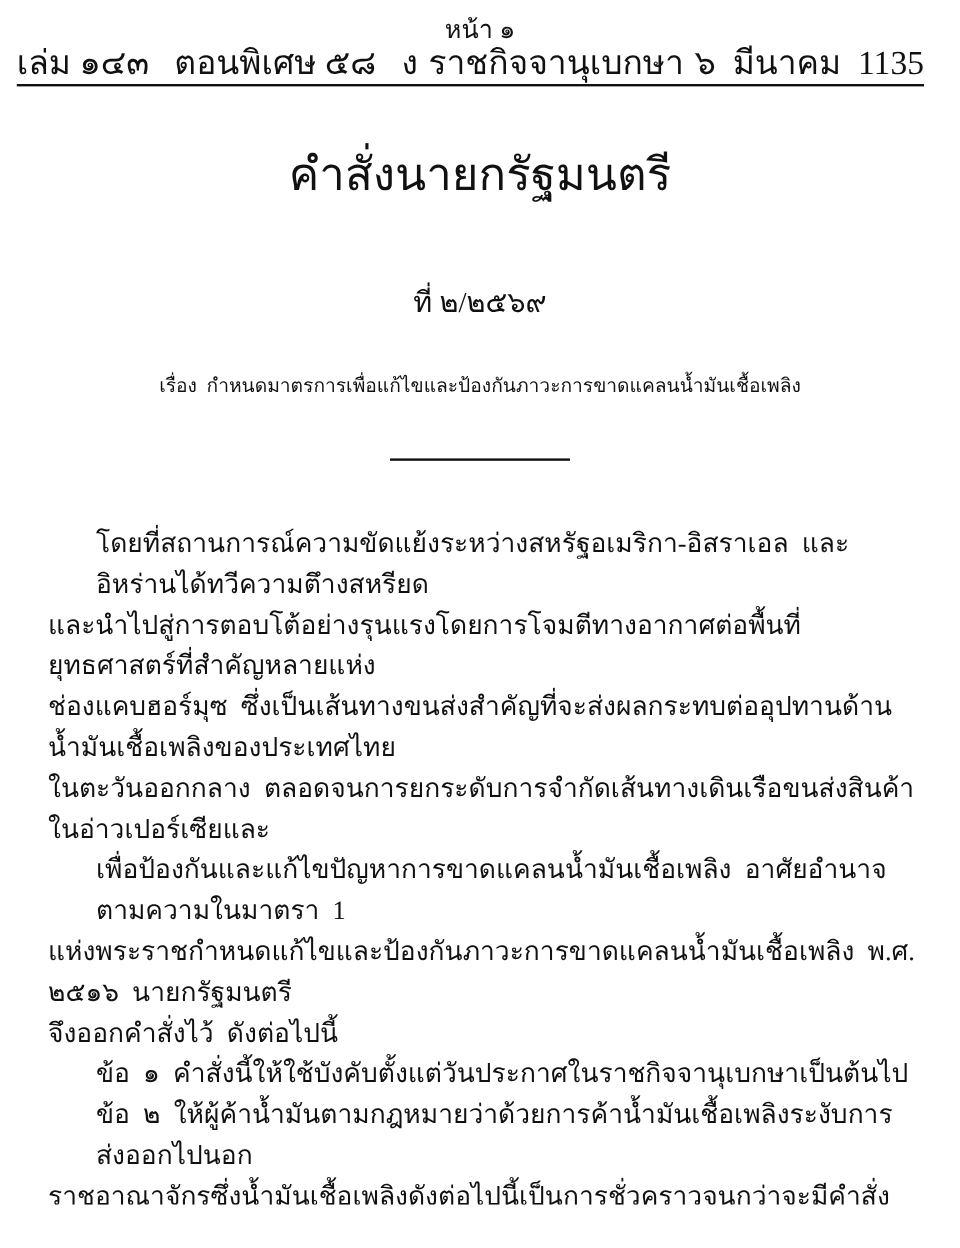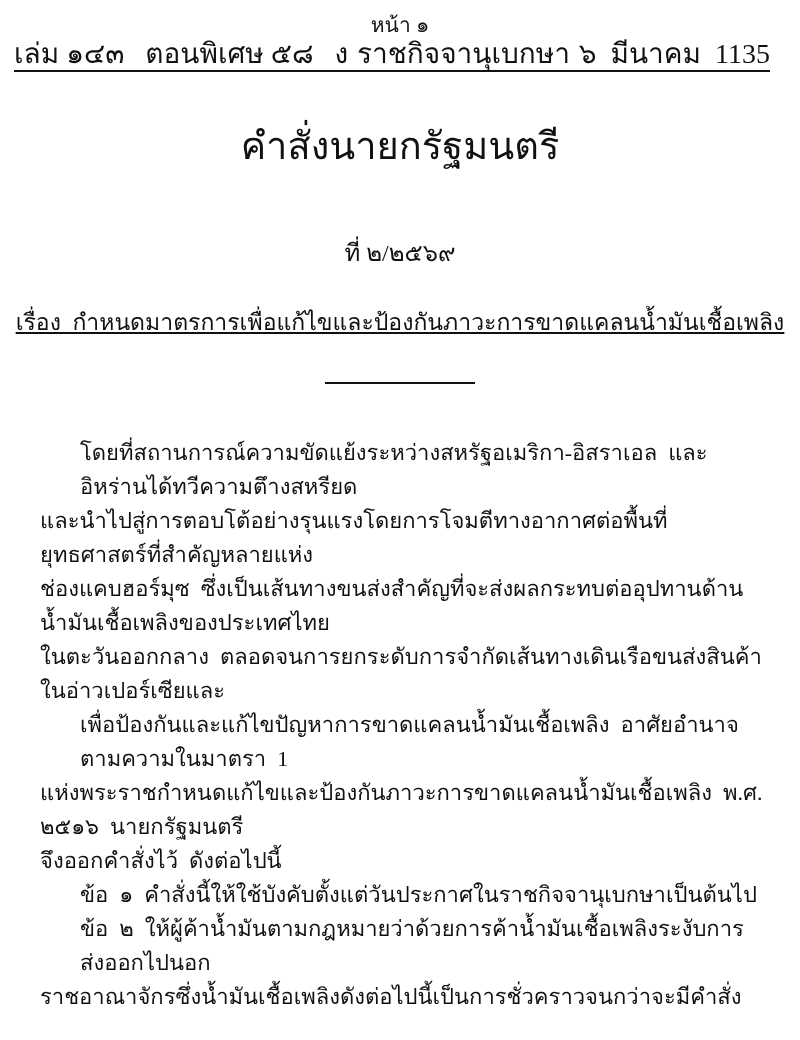--- a/index.html
+++ b/index.html
@@ -47,23 +47,22 @@
   .order-title {
     font-size: 38px;
     line-height: 44px;
   }
   .order-number {
     font-size: 24px;
     line-height: 34px;
     margin-top: 32px;
   }
   .order-subject {
-    font-size: 23px;
+    font-size: 16px;
     line-height: 34px;
-    text-decoration: underline;
   }
   .title-divider {
     border: none;
     border-top: 2px solid #111111;
     width: 150px;
     margin: 6px auto 0 auto;
   }
   .document-body {
     margin: 16px 34px 0 40px;
     font-size: 22px;

